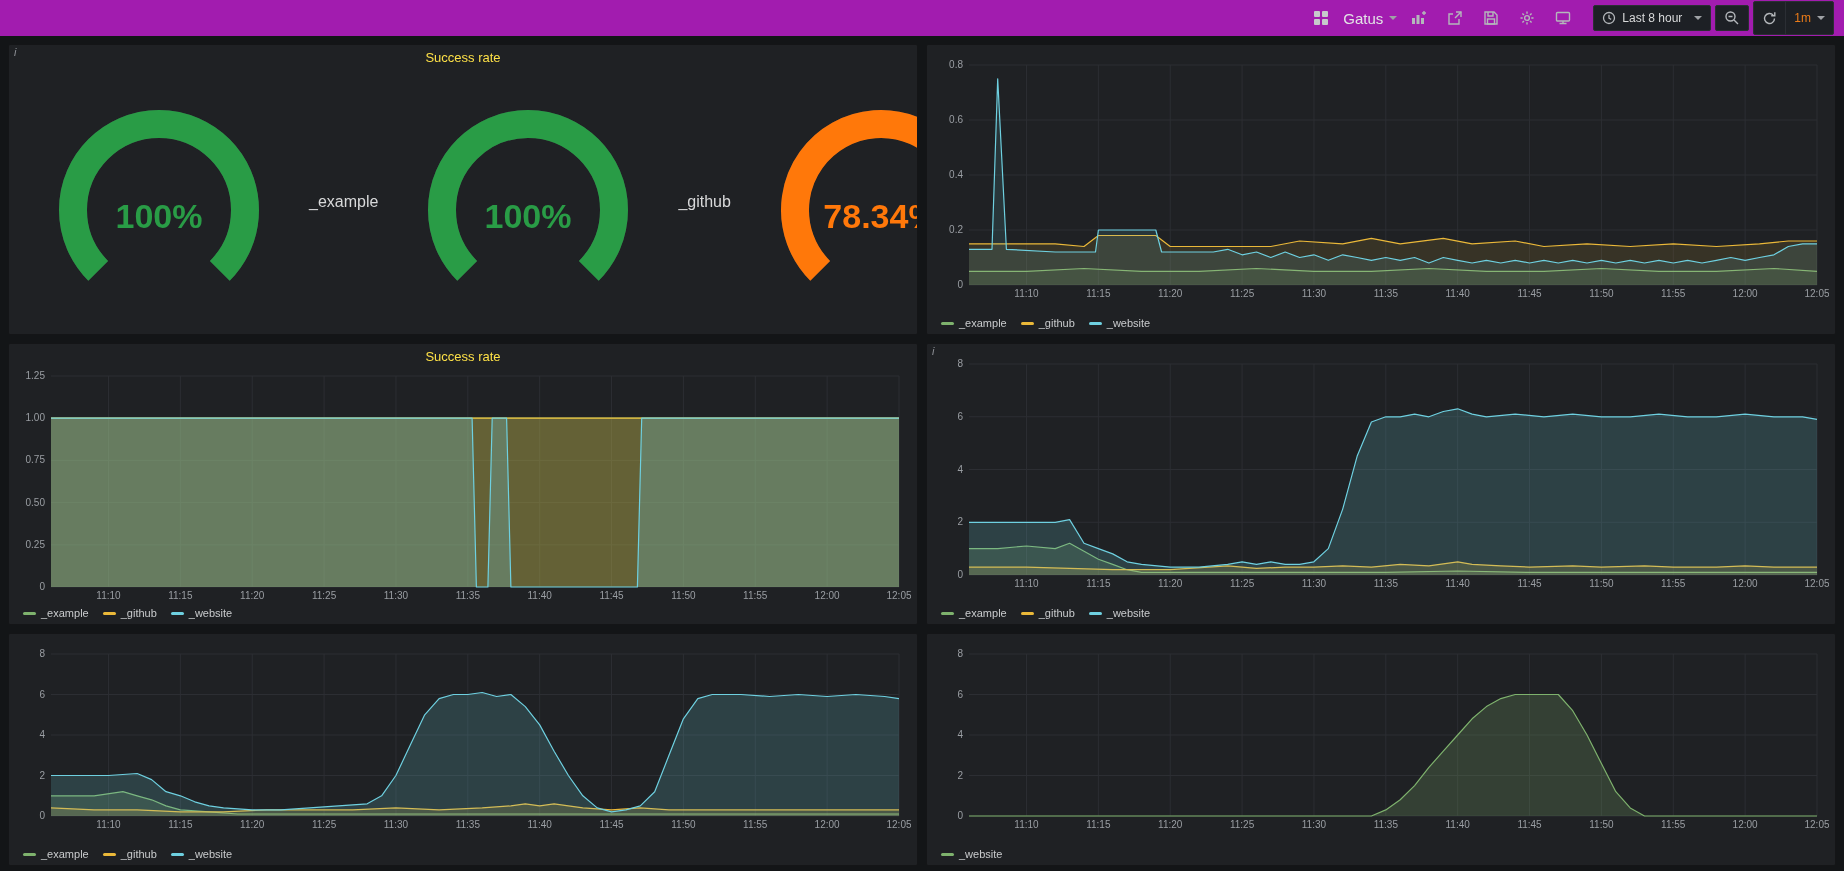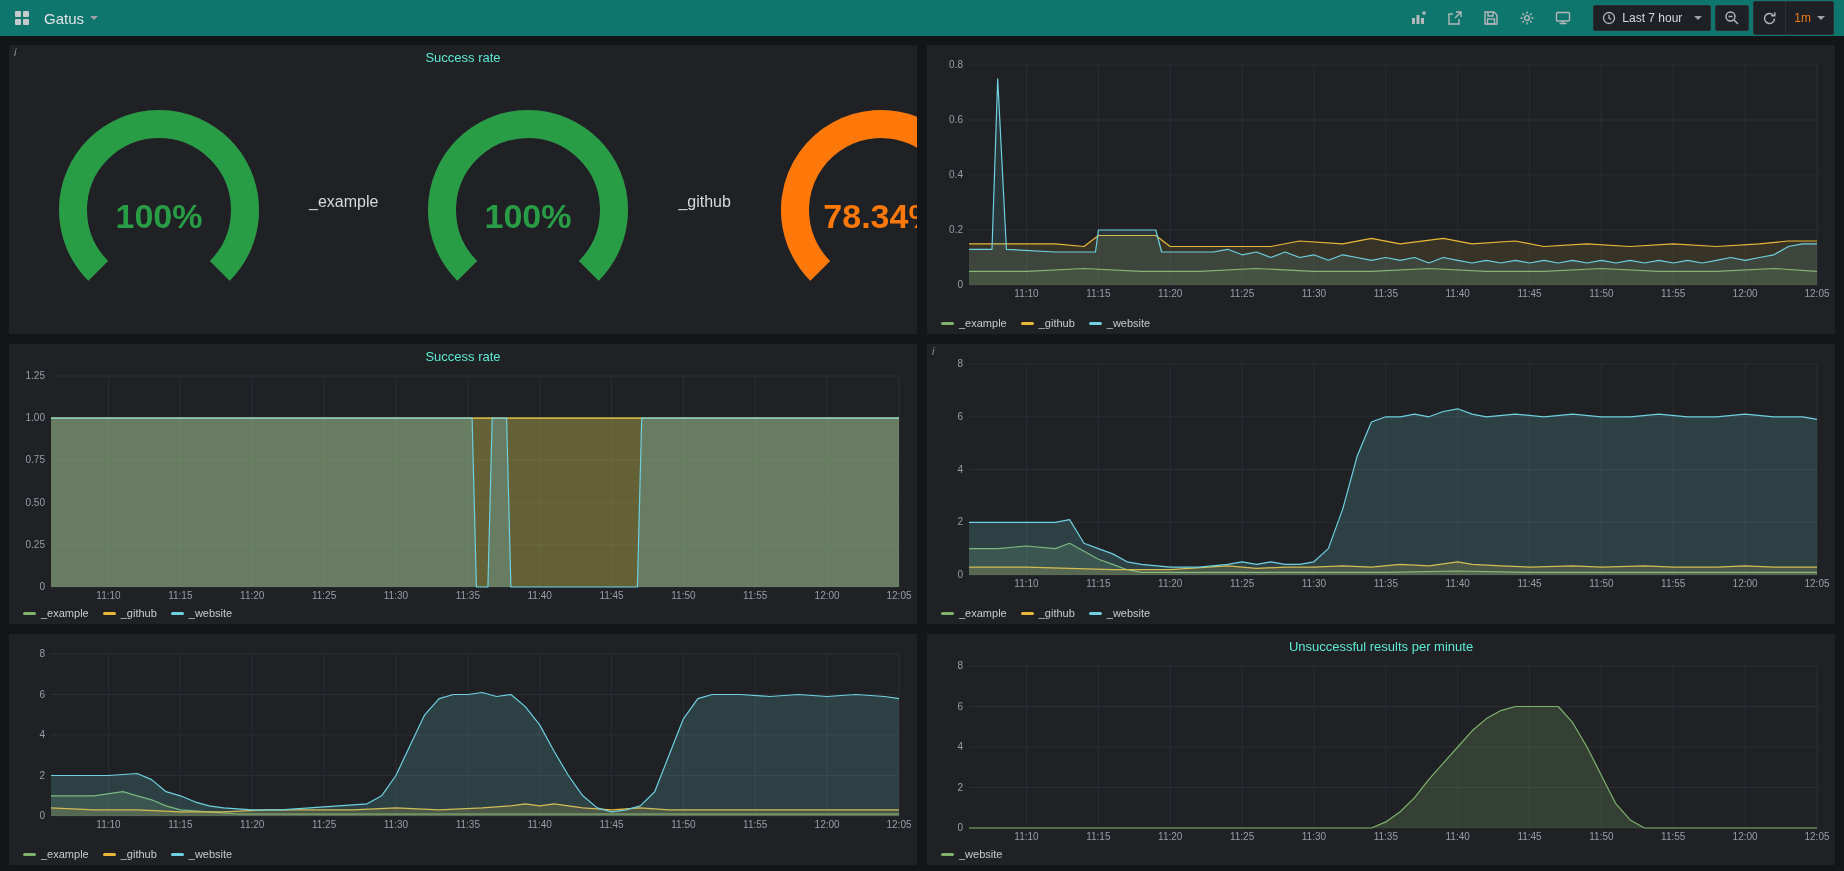--- a/index.html
+++ b/index.html
@@ -1,37 +1,37 @@
 <!DOCTYPE html>
 <html><head>
 <meta charset="utf-8">
 <style>
   *{box-sizing:border-box;margin:0;padding:0}
   html,body{width:1844px;height:871px;overflow:hidden}
   body{background:#131517;font-family:"Liberation Sans","DejaVu Sans",sans-serif;color:#d8d9da}
   svg text{font-family:"Liberation Sans","DejaVu Sans",sans-serif}
 
   
-  .navbar{display:flex;justify-content:space-between;align-items:center;height:36px;padding:8px 10px;background:#0f766e}
+  .navbar{display:flex;justify-content:flex-end;align-items:center;height:36px;padding:8px 10px;background:#a21caf}
   .nav-left,.nav-right{display:flex;align-items:center;gap:4px}
   .icon-btn{background:none;border:none;cursor:pointer;display:flex;align-items:center;justify-content:center;padding:4px;color:#b4b7bb}
   .dash-picker{background:none;border:none;cursor:pointer;display:flex;align-items:center;color:#e3e4e6;font-size:15px;padding:4px 6px}
   .caret{display:inline-block;width:0;height:0;border-left:4px solid transparent;border-right:4px solid transparent;border-top:4px solid #9fa2a6;margin-left:6px}
   .nav-btn{background:#1d2025;border:1px solid #2b2e34;border-radius:2px;height:26px;display:flex;align-items:center;padding:0 8px;cursor:pointer;color:#b4b7bb;font-size:12px;gap:6px}
   .nav-btn.flat{background:none;border:none}
   .nav-btn span{color:#d8d9da}
   .refresh-group{display:flex;align-items:center;background:#1d2025;border:1px solid #2b2e34;border-radius:2px;height:34px}
   .refresh-group .seg{background:none;border:none;height:100%;display:flex;align-items:center;padding:0 8px;cursor:pointer;color:#b4b7bb;font-size:12px}
   .refresh-group .seg + .seg{border-left:1px solid #2b2e34}
 
   
   .dash-grid{display:grid;grid-template-columns:1fr 1fr;grid-template-rows:291px 282px 233px;gap:8px;padding:8px}
   .panel{background:#1f2124;border:1px solid #141517;border-radius:2px;position:relative;display:flex;flex-direction:column;overflow:hidden}
   .panel-header{height:24px;display:flex;align-items:center;justify-content:center;cursor:pointer;flex:0 0 auto}
-  .panel-title{font-size:13px;font-weight:500;color:#5eead4}
+  .panel-title{font-size:13px;font-weight:500;color:#fde047}
   .info-corner{position:absolute;top:0;left:0;width:16px;height:16px;font-size:11px;font-style:italic;color:#8d9096;display:flex;align-items:flex-start;justify-content:flex-start;padding:1px 0 0 5px;cursor:pointer;z-index:2}
   .panel-body{flex:1;display:flex;flex-direction:column;min-height:0;padding:0 6px 2px 4px}
   .chart{flex:1;width:100%;min-height:0}
   .legend{flex:0 0 18px;display:flex;align-items:center;gap:14px;padding-left:10px}
   .legend-item{display:flex;align-items:center;gap:5px;cursor:pointer}
   .legend-marker{display:inline-block;width:13px;height:3px;border-radius:2px}
   .legend-label{font-size:11px;color:#c9cbcd}
 
   
   .gauges{flex:1;display:flex;align-items:center;justify-content:space-evenly}
@@ -91,21 +91,21 @@
         <rect x="1.5" y="2.5" width="13" height="8.5" rx="1"></rect>
         <path d="M8 11v2.5M4.5 13.5h7"></path>
       </svg>
     </button>
 
     <button class="nav-btn">
       <svg width="14" height="14" viewBox="0 0 14 14" fill="none" stroke="#b4b7bb" stroke-width="1.3">
         <circle cx="7" cy="7" r="5.5"></circle>
         <path d="M7 3.8v3.4l2.2 1.2"></path>
       </svg>
-      <span>Last 7 hour</span>
+      <span>Last 8 hour</span>
       <span class="caret"></span>
     </button>
 
     <button class="nav-btn">
       <svg width="16" height="16" viewBox="0 0 16 16" fill="none" stroke="#b4b7bb" stroke-width="1.4">
         <circle cx="6.5" cy="6.5" r="4.5"></circle>
         <path d="M10 10l4 4M4.5 6.5h4"></path>
       </svg>
     </button>
 
@@ -419,23 +419,20 @@
           </span>
           <span class="legend-item">
             <span class="legend-marker" style="background: rgb(110, 208, 224);"></span>
             <span class="legend-label">_website</span>
           </span>
         </div>
     </div>
   </section>
 
   <section class="panel">
-    <div class="panel-header">
-      <h2 class="panel-title">Unsuccessful results per minute</h2>
-    </div>
     <div class="panel-body">
       <svg class="chart" viewBox="0 0 898 187">
           <g>
             <line x1="95.49152542372882" y1="8" x2="95.49152542372882" y2="170" stroke="#2c2e33" stroke-width="1"></line>
             <text x="95.49152542372882" y="182" text-anchor="middle" font-size="10" fill="#9a9ea3">11:10</text>
             <line x1="167.35593220338984" y1="8" x2="167.35593220338984" y2="170" stroke="#2c2e33" stroke-width="1"></line>
             <text x="167.35593220338984" y="182" text-anchor="middle" font-size="10" fill="#9a9ea3">11:15</text>
             <line x1="239.22033898305085" y1="8" x2="239.22033898305085" y2="170" stroke="#2c2e33" stroke-width="1"></line>
             <text x="239.22033898305085" y="182" text-anchor="middle" font-size="10" fill="#9a9ea3">11:20</text>
             <line x1="311.08474576271186" y1="8" x2="311.08474576271186" y2="170" stroke="#2c2e33" stroke-width="1"></line>

